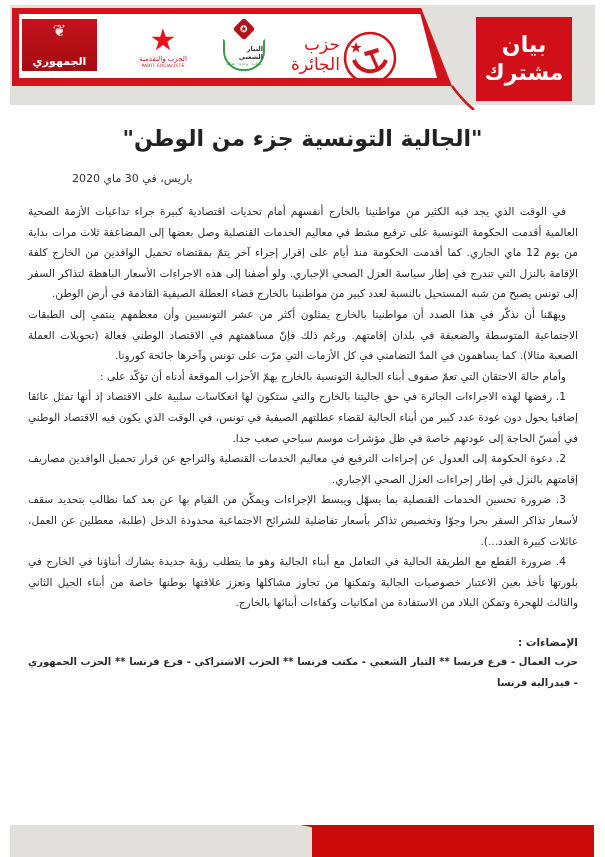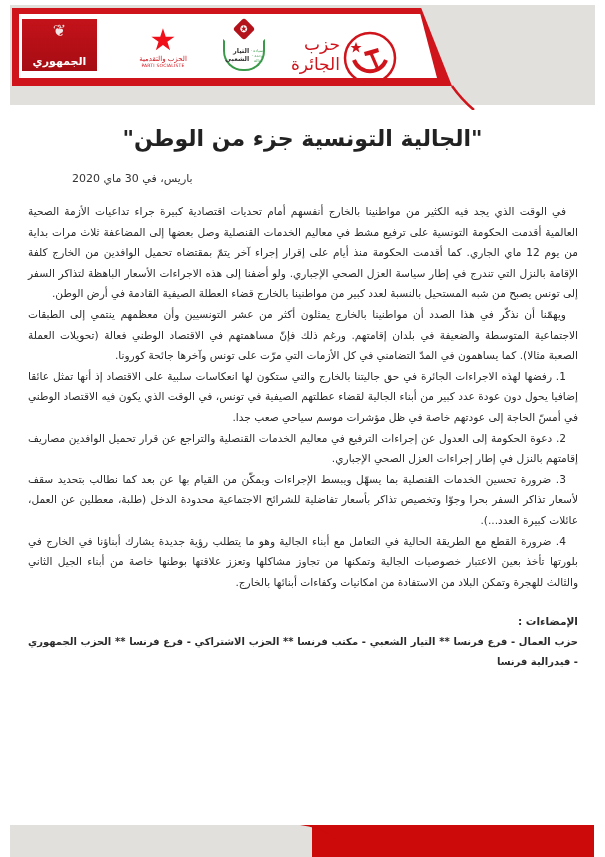--- a/index.html
+++ b/index.html
@@ -30,21 +30,21 @@
   .logo-joumhouri { left: 22px; top: 19px; width: 75px; height: 52px; background: linear-gradient(#c4121a, #a60c13); flex-direction: column; color: #fff; }
   .logo-joumhouri .tree { font-size: 16px; line-height: 16px; color: #f2e6e6; }
   .logo-joumhouri .name { font-size: 11px; font-weight: bold; direction: rtl; margin-top: 16px; }
   .logo-ps { left: 133px; top: 18px; width: 60px; height: 56px; flex-direction: column; }
   .logo-ps .star { color: #f0101a; font-size: 30px; line-height: 30px; }
   .logo-ps .ar { color: #d0141c; font-size: 7px; direction: rtl; }
   .logo-ps .fr { color: #d0141c; font-size: 4.5px; letter-spacing: 0.2px; }
   .logo-tayar { left: 222px; top: 18px; width: 44px; height: 56px; flex-direction: column; }
   .logo-tayar .emblem { width: 16px; height: 16px; background: #b3121a; border-radius: 3px; transform: rotate(45deg); display: flex; align-items: center; justify-content: center; }
   .logo-tayar .emblem span { transform: rotate(-45deg); color: #fff; font-size: 9px; }
-  .logo-tayar .ring { margin-top: 2px; width: 38px; height: 28px; border: 2px solid #3a9a4a; border-top-color: transparent; border-radius: 0 0 20px 20px; display: flex; align-items: center; justify-content: center; }
+  .logo-tayar .ring { margin-top: 2px; width: 38px; height: 28px; border: 2px solid #3a9a4a; border-top-color: transparent; border-radius: 0 0 20px 20px; display: flex; flex-direction: column; align-items: center; justify-content: center; }
   .logo-tayar .ring .t1 { font-size: 6.5px; color: #333; direction: rtl; font-weight: bold; }
   .logo-tayar .ring .t2 { font-size: 4px; color: #3a9a4a; direction: rtl; }
   .logo-ouamel { left: 280px; top: 26px; width: 130px; height: 62px; }
   .logo-ouamel .txt { position: absolute; left: 0; top: 8px; width: 60px; text-align: right; color: #d0141c; font-size: 17px; line-height: 20px; direction: rtl; }
   .logo-ouamel svg { position: absolute; left: 62px; top: 4px; }
 
   
   .title { position: absolute; left: 0; top: 126px; width: 605px; text-align: center; font-size: 22px; font-weight: bold; color: #222; direction: rtl; }
   .dateline { position: absolute; left: 72px; top: 172px; font-size: 11px; color: #333; direction: rtl; }
 
@@ -99,28 +99,33 @@
       <div>الجائرة</div>
     </div>
     <svg width="56" height="56" viewBox="0 0 56 56">
       <circle cx="28" cy="28" r="25" fill="none" stroke="#d0141c" stroke-width="2.5"></circle>
       <path d="M12 30 A17 17 0 0 0 44 30" fill="none" stroke="#d0141c" stroke-width="4"></path>
       <path d="M22 22 L36 18 L37 22 L31 24 L38 40 L35 41 L28 25 L23 26 Z" fill="#d0141c"></path>
       <polygon points="14,12 15.5,16 19.5,16 16.3,18.5 17.5,22.5 14,20 10.5,22.5 11.7,18.5 8.5,16 12.5,16" fill="#d0141c"></polygon>
     </svg>
   </div>
 
+  <div class="stamp">
+    <div>بيان</div>
+    <div>مشترك</div>
+  </div>
 </div>
 
 <div class="title">"الجالية التونسية جزء من الوطن"</div>
 <div class="dateline">باريس، في 30 ماي 2020</div>
 
 <div class="body">
   <p class="ind">في الوقت الذي يجد فيه الكثير من مواطنينا بالخارج أنفسهم أمام تحديات اقتصادية كبيرة جراء تداعيات الأزمة الصحية العالمية أقدمت الحكومة التونسية على ترفيع مشط في معاليم الخدمات القنصلية وصل بعضها إلى المضاعفة ثلاث مرات بداية من يوم 12 ماي الجاري. كما أقدمت الحكومة منذ أيام على إقرار إجراء آخر يتمّ بمقتضاه تحميل الوافدين من الخارج كلفة الإقامة بالنزل التي تندرج في إطار سياسة العزل الصحي الإجباري. ولو أضفنا إلى هذه الاجراءات الأسعار الباهظة لتذاكر السفر إلى تونس يصبح من شبه المستحيل بالنسبة لعدد كبير من مواطنينا بالخارج قضاء العطلة الصيفية القادمة في أرض الوطن.</p>
   <p class="ind">ويهمّنا أن نذكّر في هذا الصدد أن مواطنينا بالخارج يمثلون أكثر من عشر التونسيين وأن معظمهم ينتمي إلى الطبقات الاجتماعية المتوسطة والضعيفة في بلدان إقامتهم. ورغم ذلك فإنّ مساهمتهم في الاقتصاد الوطني فعالة (تحويلات العملة الصعبة مثالا). كما يساهمون في المدّ التضامني في كل الأزمات التي مرّت على تونس وآخرها جائحة كورونا.</p>
+  <p class="ind">وأمام حالة الاحتقان التي تعمّ صفوف أبناء الجالية التونسية بالخارج يهمّ الأحزاب الموقعة أدناه أن تؤكّد على :</p>
   <p class="ind">1. رفضها لهذه الاجراءات الجائرة في حق جاليتنا بالخارج والتي ستكون لها انعكاسات سلبية على الاقتصاد إذ أنها تمثل عائقا إضافيا يحول دون عودة عدد كبير من أبناء الجالية لقضاء عطلتهم الصيفية في تونس، في الوقت الذي يكون فيه الاقتصاد الوطني في أمسّ الحاجة إلى عودتهم خاصة في ظل مؤشرات موسم سياحي صعب جدا.</p>
   <p class="ind">2. دعوة الحكومة إلى العدول عن إجراءات الترفيع في معاليم الخدمات القنصلية والتراجع عن قرار تحميل الوافدين مصاريف إقامتهم بالنزل في إطار إجراءات العزل الصحي الإجباري.</p>
   <p class="ind">3. ضرورة تحسين الخدمات القنصلية بما يسهّل ويبسط الإجراءات ويمكّن من القيام بها عن بعد كما نطالب بتحديد سقف لأسعار تذاكر السفر بحرا وجوّا وتخصيص تذاكر بأسعار تفاضلية للشرائح الاجتماعية محدودة الدخل (طلبة، معطلين عن العمل، عائلات كبيرة العدد...).</p>
   <p class="ind">4. ضرورة القطع مع الطريقة الحالية في التعامل مع أبناء الجالية وهو ما يتطلب رؤية جديدة يشارك أبناؤنا في الخارج في بلورتها تأخذ بعين الاعتبار خصوصيات الجالية وتمكنها من تجاوز مشاكلها  وتعزز علاقتها بوطنها خاصة من أبناء الجيل الثاني والثالث للهجرة وتمكن البلاد من الاستفادة من امكانيات وكفاءات أبنائها بالخارج.</p>
   <p class="signatures-label">الإمضاءات :</p>
   <p class="signatures">حزب العمال - فرع فرنسا ** التيار الشعبي - مكتب فرنسا ** الحزب الاشتراكي - فرع فرنسا ** الحزب الجمهوري - فيدرالية فرنسا</p>
 </div>
 
 <div class="footer">
   <div class="footer-gray"></div>

